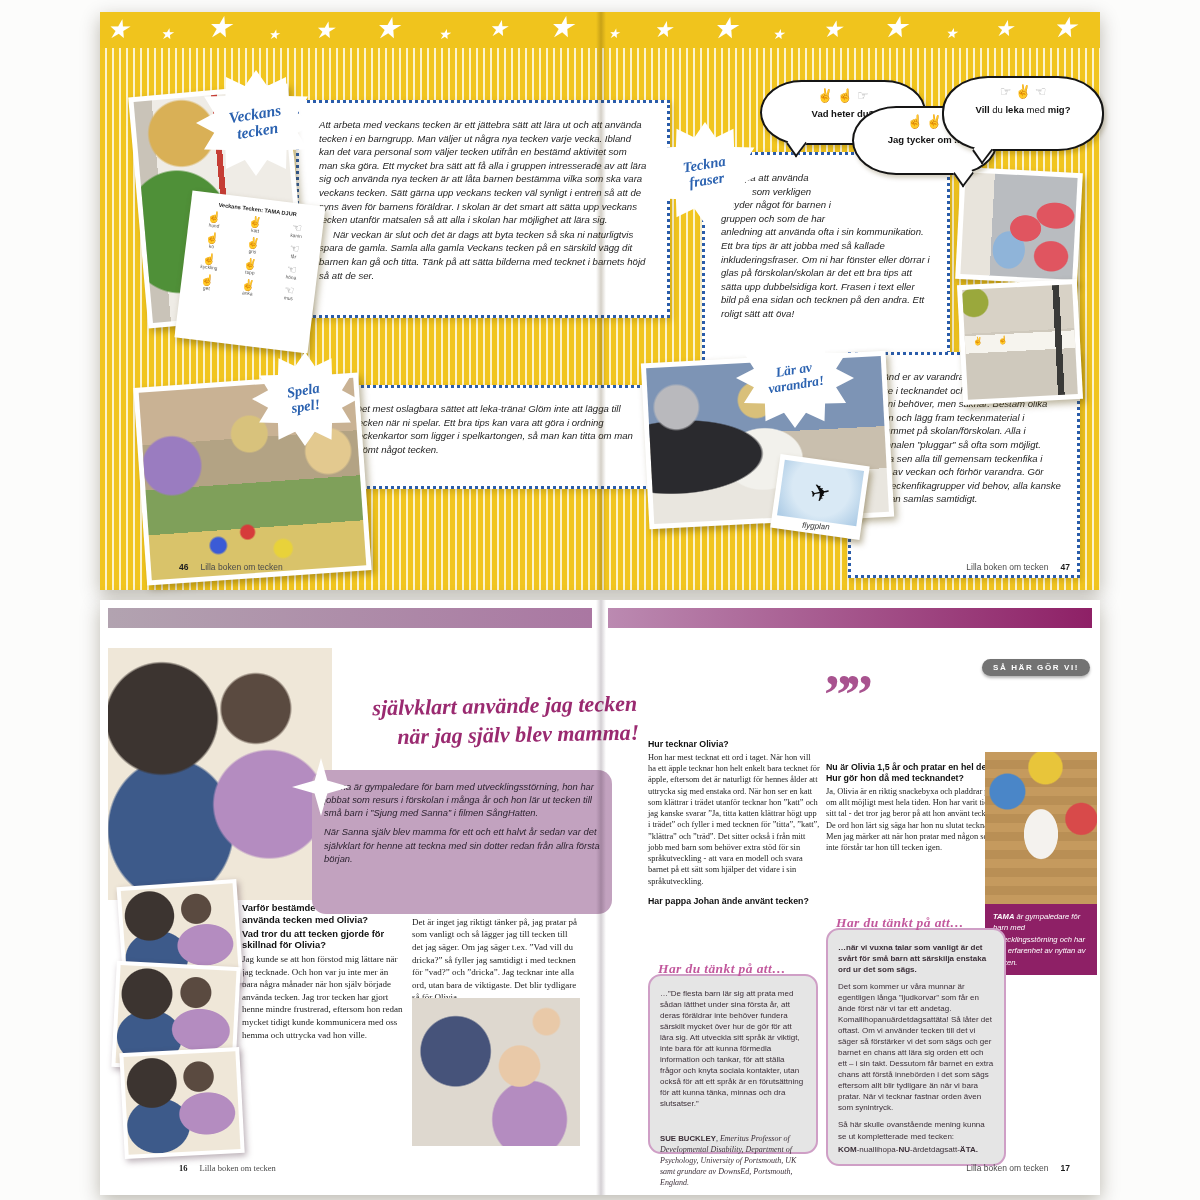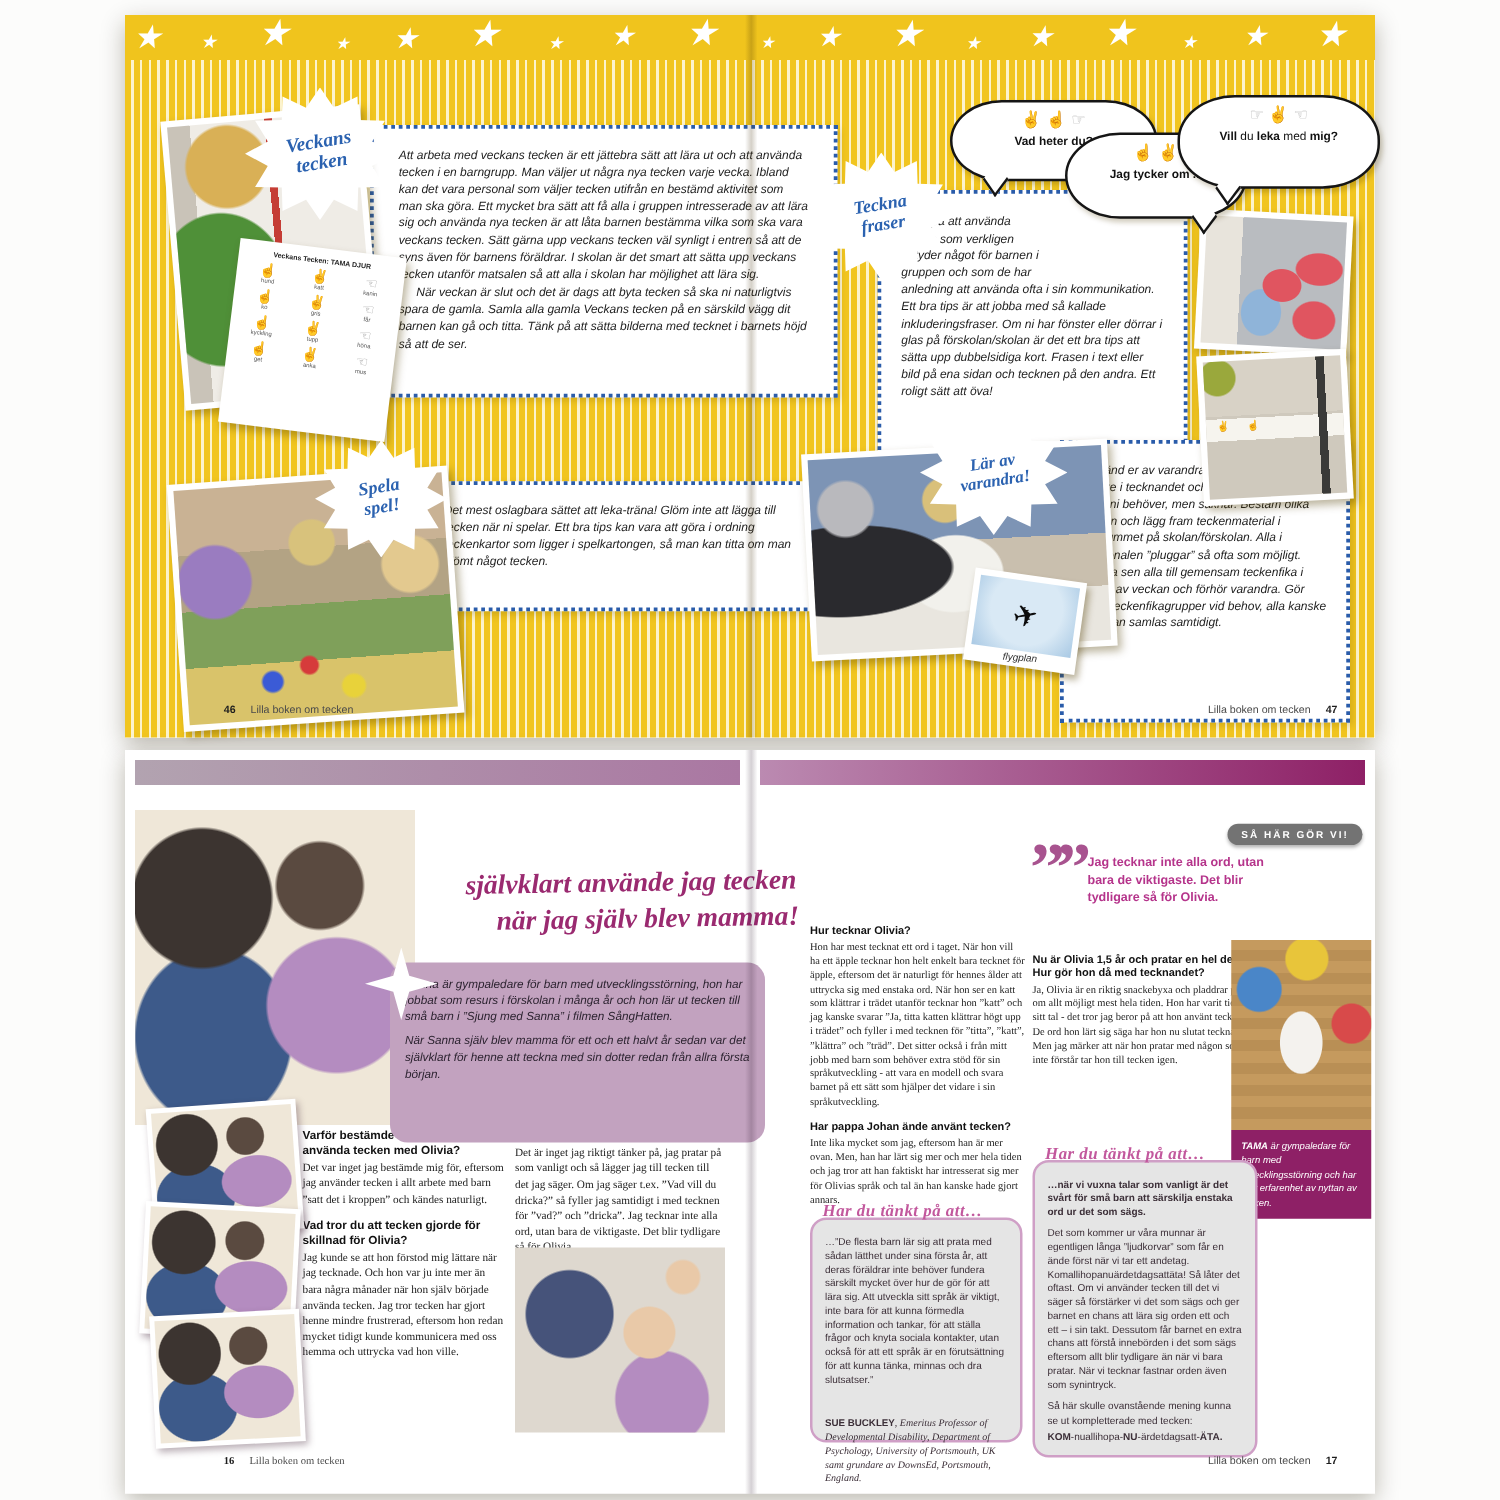--- a/index.html
+++ b/index.html
@@ -315,46 +315,43 @@
   </div>
   <div class="polaroid" style="left:14px;top:364px;width:116px;height:98px;transform:rotate(3deg);">
     <div class="im-mombaby"></div>
   </div>
   <div class="polaroid" style="left:22px;top:450px;width:112px;height:98px;transform:rotate(-3deg);">
     <div class="im-mombaby"></div>
   </div>
 
   <div class="qa abs" style="left:142px;top:302px;width:163px;">
     <h4>Varför bestämde du dig för att använda tecken med Olivia?</h4>
-    <p>Det var inget jag bestämde mig för, eftersom jag använder tecken i allt arbete med barn ”satt det i kroppen” och kändes naturligt.</p>
     <h4>Vad tror du att tecken gjorde för skillnad för Olivia?</h4>
     <p>Jag kunde se att hon förstod mig lättare när jag tecknade. Och hon var ju inte mer än bara några månader när hon själv började använda tecken. Jag tror tecken har gjort henne mindre frustrerad, eftersom hon redan mycket tidigt kunde kommunicera med oss hemma och uttrycka vad hon ville.</p>
   </div>
 
   <div class="qa abs" style="left:312px;top:302px;width:168px;">
     <h4>Hur tecknar du med Olivia?</h4>
     <p>Det är inget jag riktigt tänker på, jag pratar på som vanligt och så lägger jag till tecken till det jag säger. Om jag säger t.ex. ”Vad vill du dricka?” så fyller jag samtidigt i med tecknen för ”vad?” och ”dricka”. Jag tecknar inte alla ord, utan bara de viktigaste. Det blir tydligare så för Olivia.</p>
   </div>
 
   <div class="abs im-babywave" style="left:312px;top:398px;width:168px;height:148px;"></div>
 
   <div class="footer" style="left:35px;bottom:22px;font-family:Liberation Serif, serif;">
     <b>16</b><span class="gap"></span><span>Lilla boken om tecken</span>
   </div>
 
   <div class="qa small abs" style="left:548px;top:96px;width:172px;margin-top:43px;">
     <h4>Hur tecknar Olivia?</h4>
     <p>Hon har mest tecknat ett ord i taget. När hon vill ha ett äpple tecknar hon helt enkelt bara tecknet för äpple, eftersom det är naturligt för hennes ålder att uttrycka sig med enstaka ord. När hon ser en katt som klättrar i trädet utanför tecknar hon ”katt” och jag kanske svarar ”Ja, titta katten klättrar högt upp i trädet” och fyller i med tecknen för ”titta”, ”katt”, ”klättra” och ”träd”. Det sitter också i från mitt jobb med barn som behöver extra stöd för sin språkutveckling - att vara en modell och svara barnet på ett sätt som hjälper det vidare i sin språkutveckling.</p>
     <h4>Har pappa Johan ände använt tecken?</h4>
-    <p>Inte lika mycket som jag, eftersom han är mer ovan. Men, han har lärt sig mer och mer hela tiden och jag tror att han faktiskt har intresserat sig mer för Olivias språk och tal än han kanske hade gjort annars.</p>
   </div>
 
   <div class="pullquote">
     <span class="pq-marks">””</span>
-    <span class="pq-text">Jag tecknar inte alla ord, utan bara de viktigaste. Det blir tydligare så för Olivia.</span>
   </div>
 
   <div class="qa small abs" style="left:726px;top:162px;width:178px;">
     <h4>Nu är Olivia 1,5 år och pratar en hel del. Hur gör hon då med tecknandet?</h4>
     <p>Ja, Olivia är en riktig snackebyxa och pladdrar på om allt möjligt mest hela tiden. Hon har varit tidig i sitt tal - det tror jag beror på att hon använt tecken. De ord hon lärt sig säga har hon nu slutat teckna. Men jag märker att när hon pratar med någon som inte förstår tar hon till tecken igen.</p>
   </div>
 
   <div class="sidephoto im-gym"></div>
   <div class="caption">
     <b>TAMA</b><span> är gympaledare för barn med utvecklingsstörning och har stor erfarenhet av nyttan av tecken.</span>

